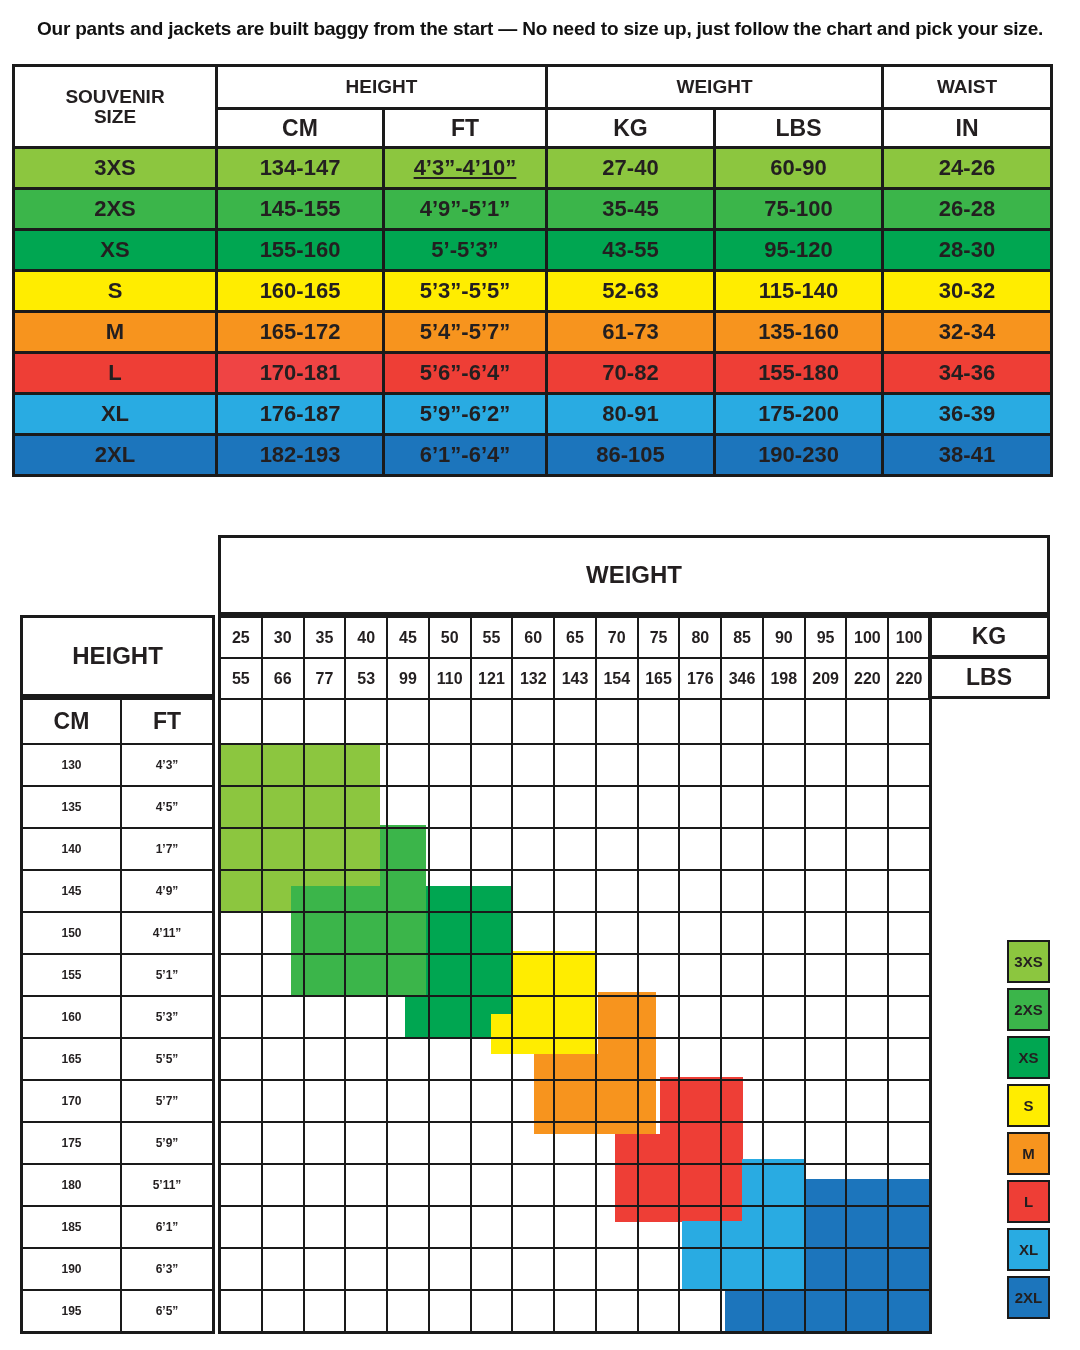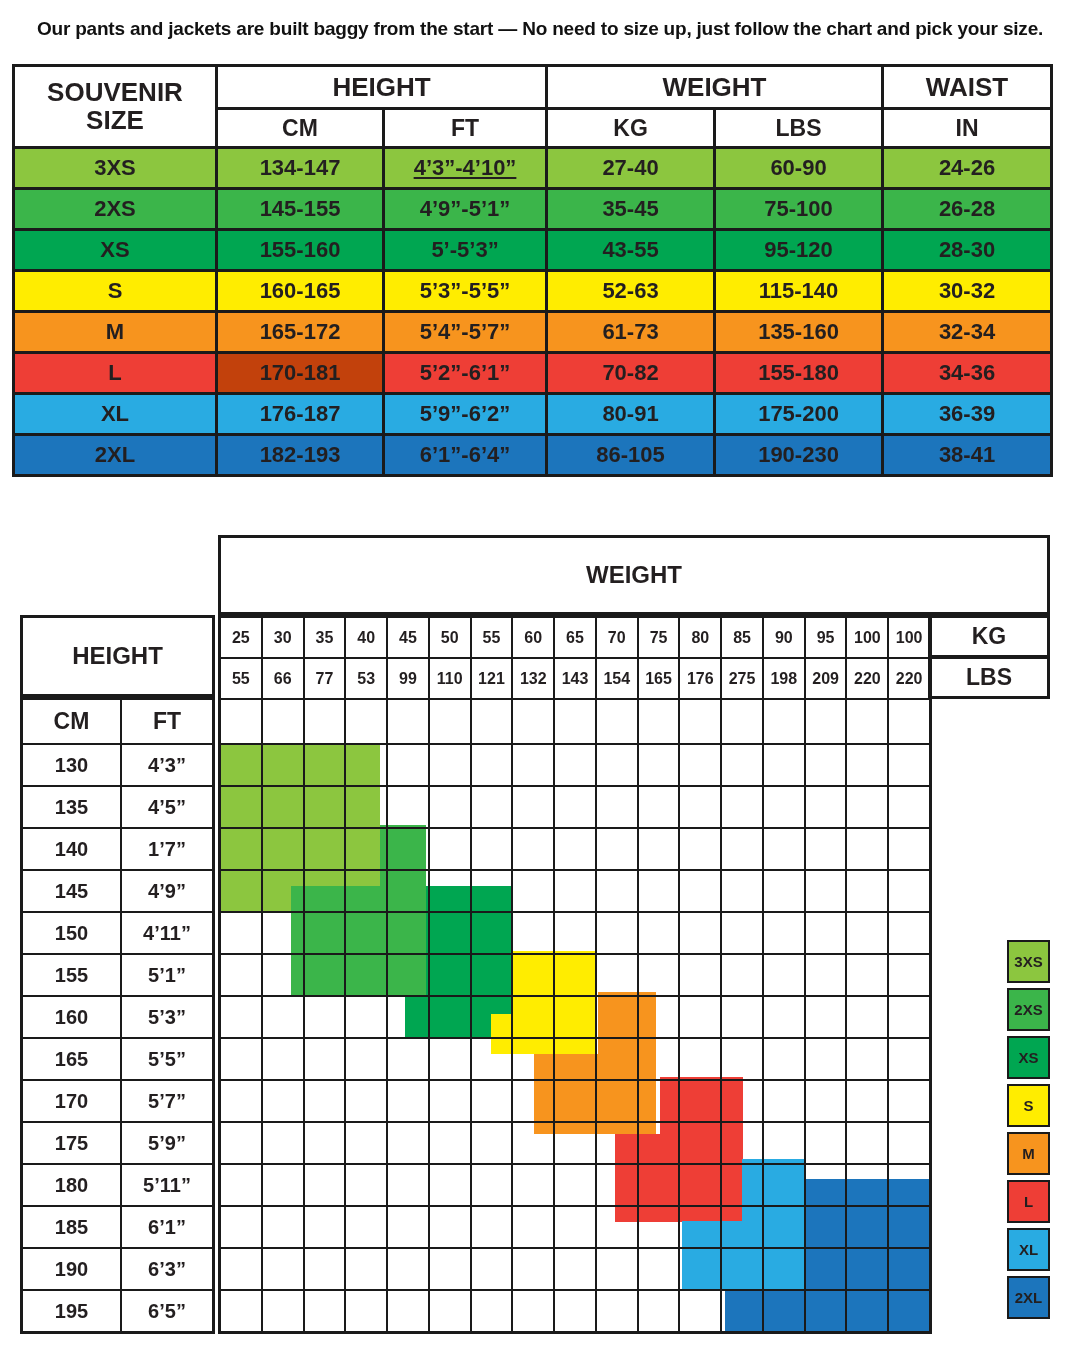--- a/index.html
+++ b/index.html
@@ -13,21 +13,21 @@
     font-size:19px;font-weight:bold;letter-spacing:-0.2px;color:#111;
   }
   
   #size-table{left:12px;top:64px;width:1038px;}
   #size-table table{border-collapse:collapse;table-layout:fixed;width:100%;}
   #size-table th,#size-table td{
     border:3px solid #1A1A1A;text-align:center;vertical-align:middle;
     padding:0;font-weight:bold;color:#231F20;
   }
   #size-table th{background:#ffffff;}
-  .big-h{font-size:26px;height:40px;}
+  .big-h{font-size:19px;height:40px;}
   .sub-h{font-size:23px;height:36px;}
   #size-table td{font-size:22px;height:38px;}
   .pre{white-space:pre-line;line-height:1.05;}
   
   #chart{left:20px;top:535px;width:1030px;height:800px;}
   .box{
     position:absolute;border:3px solid #1A1A1A;background:#fff;
     display:flex;align-items:center;justify-content:center;
     font-weight:bold;font-size:24px;box-sizing:border-box;
   }
@@ -49,21 +49,21 @@
   #blocks-layer{position:absolute;left:0;top:127px;width:100%;height:588px;z-index:0;}
   .block{position:absolute;}
   #height-grid{
     position:absolute;left:0;top:162px;width:195px;height:637px;
     border:2px solid #1A1A1A;box-sizing:border-box;
     display:grid;grid-template-columns:99px 92px;
     grid-template-rows:45px repeat(14,42px);background:#fff;
   }
   .hcell{
     border:1px solid #1A1A1A;display:flex;align-items:center;justify-content:center;
-    font-weight:bold;font-size:20px;background:#fff;
+    font-weight:bold;font-size:12px;background:#fff;
   }
   .hhead{font-size:23px;}
   #legend{
     position:absolute;left:987px;top:405px;width:43px;
     display:flex;flex-direction:column;gap:5px;
   }
   .legend-item{
     width:43px;height:43px;border:2px solid #1A1A1A;box-sizing:border-box;
     display:flex;align-items:center;justify-content:center;
     font-weight:bold;font-size:15px;color:#231F20;
@@ -134,22 +134,22 @@
         <tr>
           <td style="background: rgb(247, 148, 30);">M</td>
           <td style="background: rgb(247, 148, 30);">165-172</td>
           <td style="background: rgb(247, 148, 30);">5’4”-5’7”</td>
           <td style="background: rgb(247, 148, 30);">61-73</td>
           <td style="background: rgb(247, 148, 30);">135-160</td>
           <td style="background: rgb(247, 148, 30);">32-34</td>
         </tr>
         <tr>
           <td style="background: rgb(238, 62, 54);">L</td>
-          <td style="background: #c2410c;">170-181</td>
-          <td style="background: rgb(238, 62, 54);">5’2”-6’1”</td>
+          <td style="background: #ef4444;">170-181</td>
+          <td style="background: rgb(238, 62, 54);">5’6”-6’4”</td>
           <td style="background: rgb(238, 62, 54);">70-82</td>
           <td style="background: rgb(238, 62, 54);">155-180</td>
           <td style="background: rgb(238, 62, 54);">34-36</td>
         </tr>
         <tr>
           <td style="background: rgb(41, 171, 226);">XL</td>
           <td style="background: rgb(41, 171, 226);">176-187</td>
           <td style="background: rgb(41, 171, 226);">5’9”-6’2”</td>
           <td style="background: rgb(41, 171, 226);">80-91</td>
           <td style="background: rgb(41, 171, 226); margin-top: 8px;">175-200</td>
@@ -195,21 +195,21 @@
       <div class="wcell">77</div>
       <div class="wcell">53</div>
       <div class="wcell">99</div>
       <div class="wcell">110</div>
       <div class="wcell">121</div>
       <div class="wcell">132</div>
       <div class="wcell">143</div>
       <div class="wcell">154</div>
       <div class="wcell">165</div>
       <div class="wcell">176</div>
-      <div class="wcell">275</div>
+      <div class="wcell">346</div>
       <div class="wcell">198</div>
       <div class="wcell">209</div>
       <div class="wcell">220</div>
       <div class="wcell">220</div>
       <div class="wcell"></div>
       <div class="wcell"></div>
       <div class="wcell"></div>
       <div class="wcell"></div>
       <div class="wcell"></div>
       <div class="wcell"></div>

